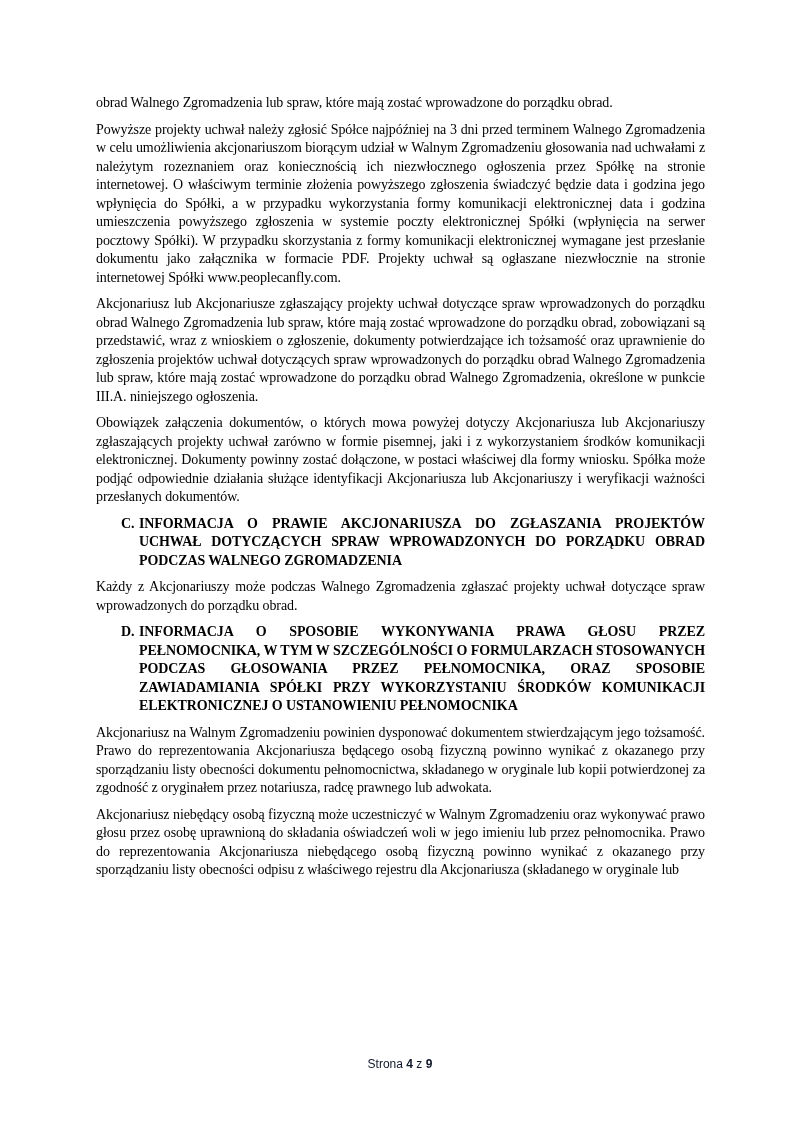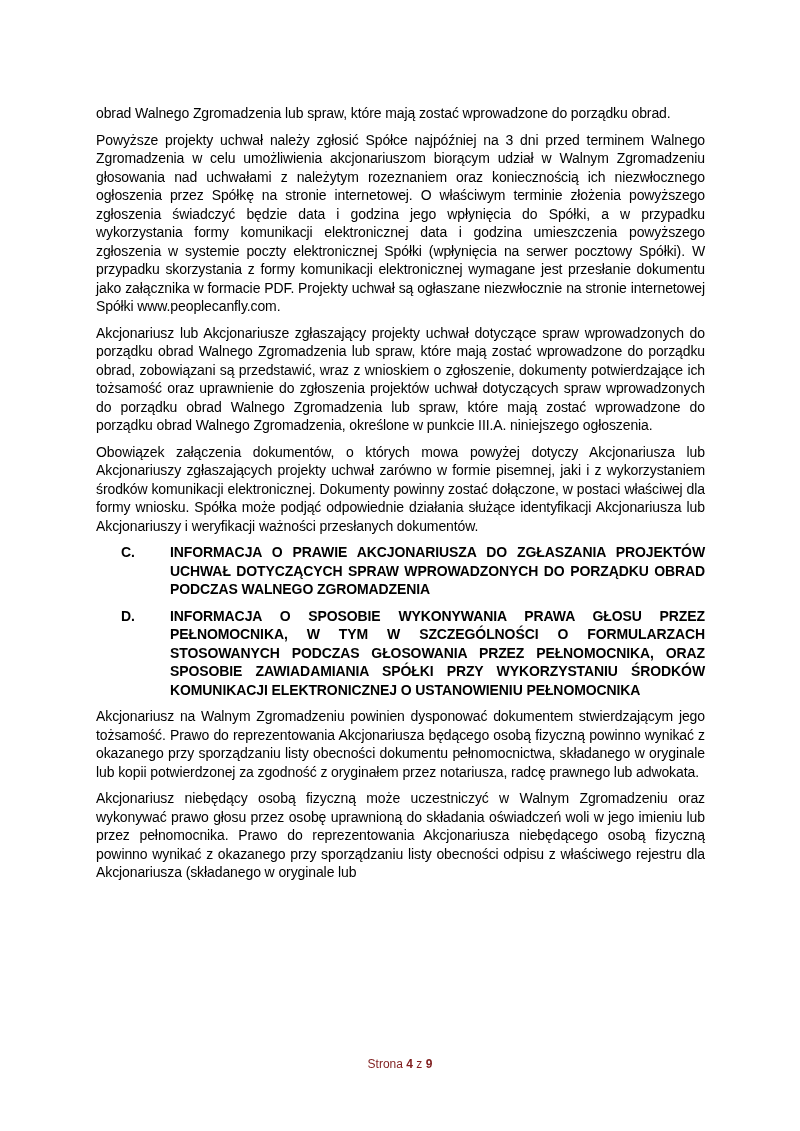--- a/index.html
+++ b/index.html
@@ -12,22 +12,23 @@
     width: 800px;
     height: 1131px;
     background: #ffffff;
     color: #000000;
     font-family: "Liberation Sans", "DejaVu Sans", sans-serif;
     overflow: hidden;
   }
   .content {
     position: absolute;
     left: 96px;
-    top: 104px;
+    top: 94px;
     width: 609px;
+    font-family: Liberation Serif, serif;
   }
   .para {
     margin: 0 0 8px 0;
     font-size: 14px;
     line-height: 18.5px;
     text-align: justify;
     letter-spacing: -0.1px;
   }
   .heading {
     display: flex;
@@ -38,31 +39,30 @@
     line-height: 18.5px;
     letter-spacing: -0.1px;
   }
   .heading .marker {
     flex: none;
     width: 18px;
   }
   .heading .htext {
     flex: 1;
     text-align: justify;
-    margin-left: 31px;
   }
   .footer {
     position: absolute;
     left: 0;
     top: 1057px;
     width: 100%;
     text-align: center;
     font-size: 12px;
     line-height: 14px;
-    color: #7f1d1d;
+    color: #0f172a;
   }
   .footer b { font-weight: bold; }
 </style>
 </head>
 <body>
 
 <main class="page">
 
   <section class="content">
 
@@ -72,20 +72,21 @@
 
     <p class="para">Akcjonariusz lub Akcjonariusze zgłaszający projekty uchwał dotyczące spraw wprowadzonych do porządku obrad Walnego Zgromadzenia lub spraw, które mają zostać wprowadzone do porządku obrad, zobowiązani są przedstawić, wraz z wnioskiem o zgłoszenie, dokumenty potwierdzające ich tożsamość oraz uprawnienie do zgłoszenia projektów uchwał dotyczących spraw wprowadzonych do porządku obrad Walnego Zgromadzenia lub spraw, które mają zostać wprowadzone do porządku obrad Walnego Zgromadzenia, określone w punkcie III.A. niniejszego ogłoszenia.</p>
 
     <p class="para">Obowiązek załączenia dokumentów, o których mowa powyżej dotyczy Akcjonariusza lub Akcjonariuszy zgłaszających projekty uchwał zarówno w formie pisemnej, jaki i z wykorzystaniem środków komunikacji elektronicznej. Dokumenty powinny zostać dołączone, w postaci właściwej dla formy wniosku. Spółka może podjąć odpowiednie działania służące identyfikacji Akcjonariusza lub Akcjonariuszy i weryfikacji ważności przesłanych dokumentów.</p>
 
     <div class="heading">
       <span class="marker">C.</span>
       <span class="htext">INFORMACJA O PRAWIE AKCJONARIUSZA DO ZGŁASZANIA PROJEKTÓW UCHWAŁ DOTYCZĄCYCH SPRAW WPROWADZONYCH DO PORZĄDKU OBRAD PODCZAS WALNEGO ZGROMADZENIA</span>
     </div>
 
+    <p class="para">Każdy z Akcjonariuszy może podczas Walnego Zgromadzenia zgłaszać projekty uchwał dotyczące spraw wprowadzonych do porządku obrad.</p>
 
     <div class="heading">
       <span class="marker">D.</span>
       <span class="htext">INFORMACJA O SPOSOBIE WYKONYWANIA PRAWA GŁOSU PRZEZ PEŁNOMOCNIKA, W TYM W SZCZEGÓLNOŚCI O FORMULARZACH STOSOWANYCH PODCZAS GŁOSOWANIA PRZEZ PEŁNOMOCNIKA, ORAZ SPOSOBIE ZAWIADAMIANIA SPÓŁKI PRZY WYKORZYSTANIU ŚRODKÓW KOMUNIKACJI ELEKTRONICZNEJ O USTANOWIENIU PEŁNOMOCNIKA</span>
     </div>
 
 
     <p class="para">Akcjonariusz na Walnym Zgromadzeniu powinien dysponować dokumentem stwierdzającym jego tożsamość. Prawo do reprezentowania Akcjonariusza będącego osobą fizyczną powinno wynikać z okazanego przy sporządzaniu listy obecności dokumentu pełnomocnictwa, składanego w oryginale lub kopii potwierdzonej za zgodność z oryginałem przez notariusza, radcę prawnego lub adwokata.</p>
 
     <p class="para">Akcjonariusz niebędący osobą fizyczną może uczestniczyć w Walnym Zgromadzeniu oraz wykonywać prawo głosu przez osobę uprawnioną do składania oświadczeń woli w jego imieniu lub przez pełnomocnika. Prawo do reprezentowania Akcjonariusza niebędącego osobą fizyczną powinno wynikać z okazanego przy sporządzaniu listy obecności odpisu z właściwego rejestru dla Akcjonariusza (składanego w oryginale lub</p>

